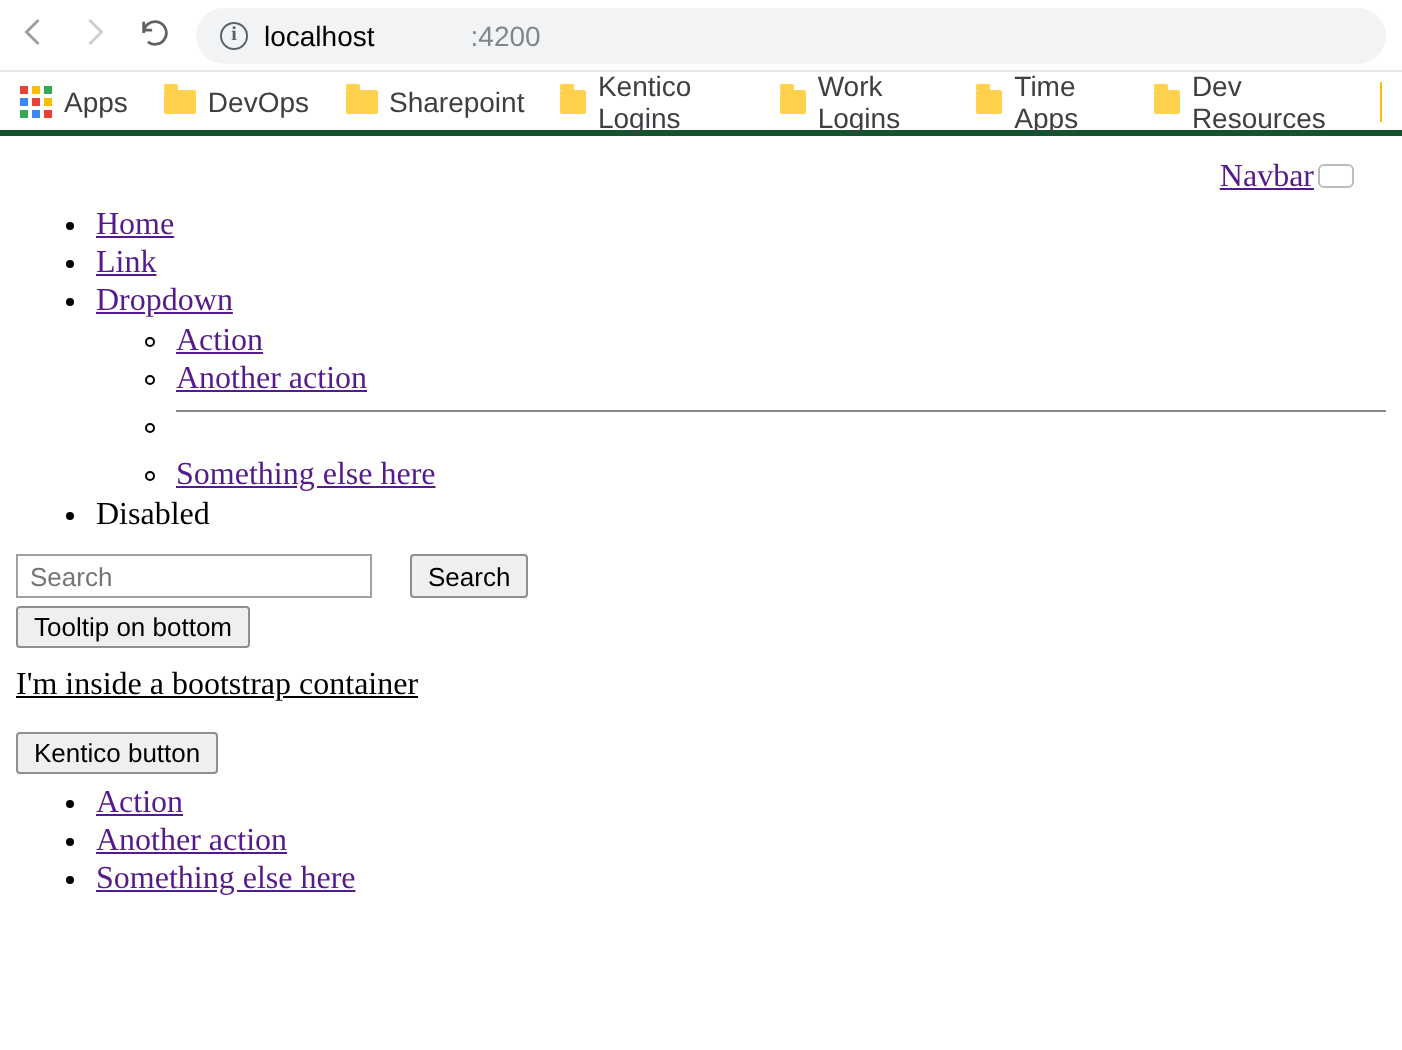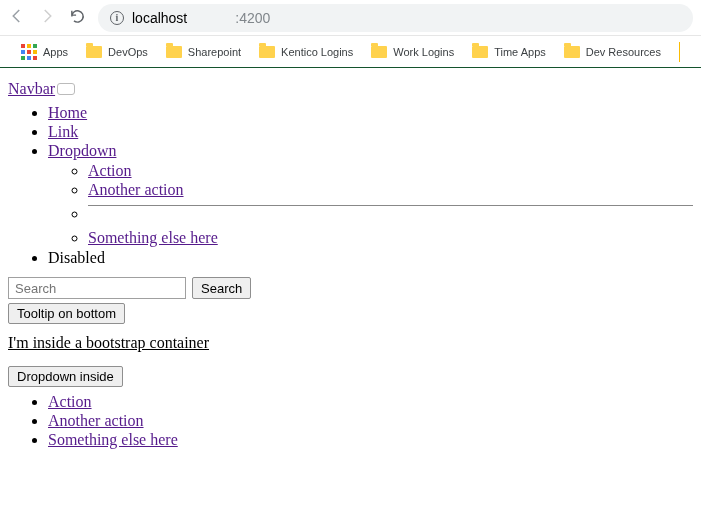--- a/index.html
+++ b/index.html
@@ -51,23 +51,23 @@
   }
   .addr .url-host { color: #000000; }
   .addr .url-port { color: #80868b; margin-left: 40px; }
 
   .bookmarks-bar {
     display: flex;
     align-items: center;
     height: 32px;
     padding: 0 10px;
     gap: 18px;
-    border-bottom: 1px solid #14532d;
-    font-family: Arial, sans-serif;
-    font-size: 11px;
+    border-bottom: 3px solid #14532d;
+    font-family: Arial, sans-serif;
+    font-size: 14px;
     color: #3c4043;
     background: #fff;
     justify-content: center;
   }
   .apps-icon {
     width: 16px; height: 16px;
     display: grid;
     grid-template-columns: repeat(3, 4px);
     grid-template-rows: repeat(3, 4px);
     gap: 2px;
@@ -97,21 +97,21 @@
   }
 
   .page {
     padding: 8px 8px;
   }
   a.link {
     color: #551a8b;
     text-decoration: underline;
     cursor: pointer;
   }
-  .brand-row { margin: 4px 0 6px; }
+  .brand-row { margin: 4px 16px 6px; text-align: right; }
   .toggler-box {
     display: inline-block;
     width: 18px; height: 12px;
     border: 1px solid #bbb;
     border-radius: 3px;
     margin-left: 2px;
     vertical-align: baseline;
     position: relative; top: 1px;
   }
 
@@ -128,21 +128,21 @@
   }
   ul.inner > li { margin: 1px 0; }
   .divider-row hr {
     border: none;
     border-top: 1px solid #888;
     margin: 6px 0 6px 0;
   }
 
   .form-row {
     display: flex;
-    gap: 6px;
+    gap: 19px;
     margin: 4px 0 4px 0;
   }
   input.search {
     width: 178px;
     height: 22px;
     font-family: Arial, sans-serif;
     font-size: 13px;
     padding: 2px 6px;
     border: 1px solid #a0a0a0;
   }
@@ -254,20 +254,20 @@
     <button class="btn">Search</button>
   </div>
 
   <div class="tooltip-btn">
     <button class="btn">Tooltip on bottom</button>
   </div>
 
   <div class="container-text">I'm inside a bootstrap container</div>
 
   <div class="dd-btn">
-    <button class="btn">Dropdown inside</button>
+    <button class="btn">Kentico button</button>
   </div>
   <ul class="dd-list">
     <li><a class="link">Action</a></li>
     <li><a class="link">Another action</a></li>
     <li><a class="link">Something else here</a></li>
   </ul>
 </div>
 
 </body></html>

